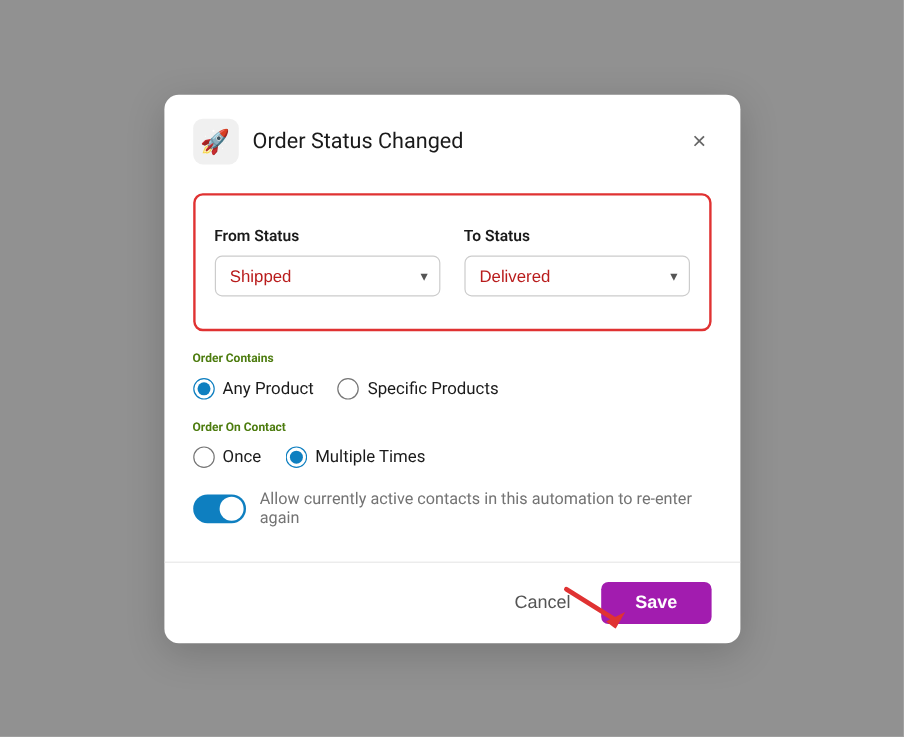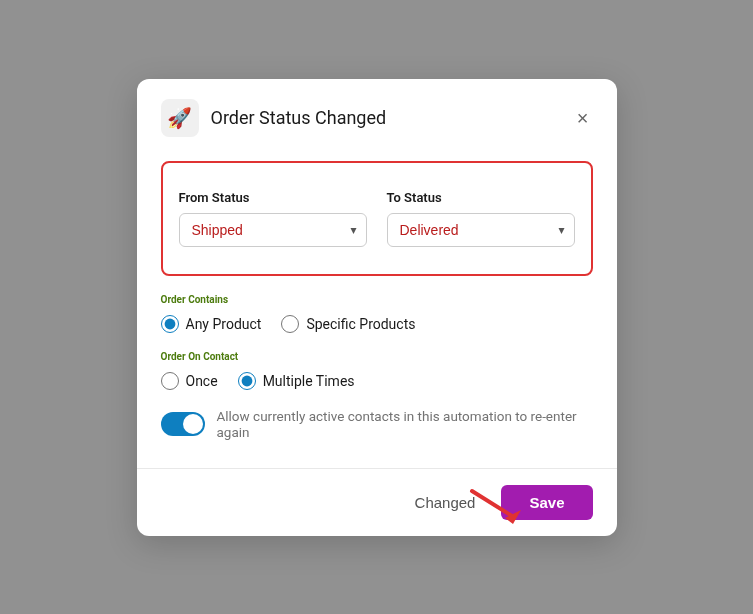--- a/index.html
+++ b/index.html
@@ -274,17 +274,17 @@
     </div>
 
     <div class="modal-footer">
 
       <div class="red-arrow">
         <svg width="54" height="38" viewBox="0 0 54 38" fill="none" xmlns="http://www.w3.org/2000/svg">
           <line x1="5" y1="5" x2="45" y2="30" stroke="#e03232" stroke-width="4" stroke-linecap="round"></line>
           <polygon points="38,32 54,24 46,38" fill="#e03232"></polygon>
         </svg>
       </div>
-      <button class="cancel-btn">Changed</button>
+      <button class="cancel-btn">Cancel</button>
       <button class="save-btn">Save</button>
     </div>
   </div>
 </div>
 
 </body></html>

